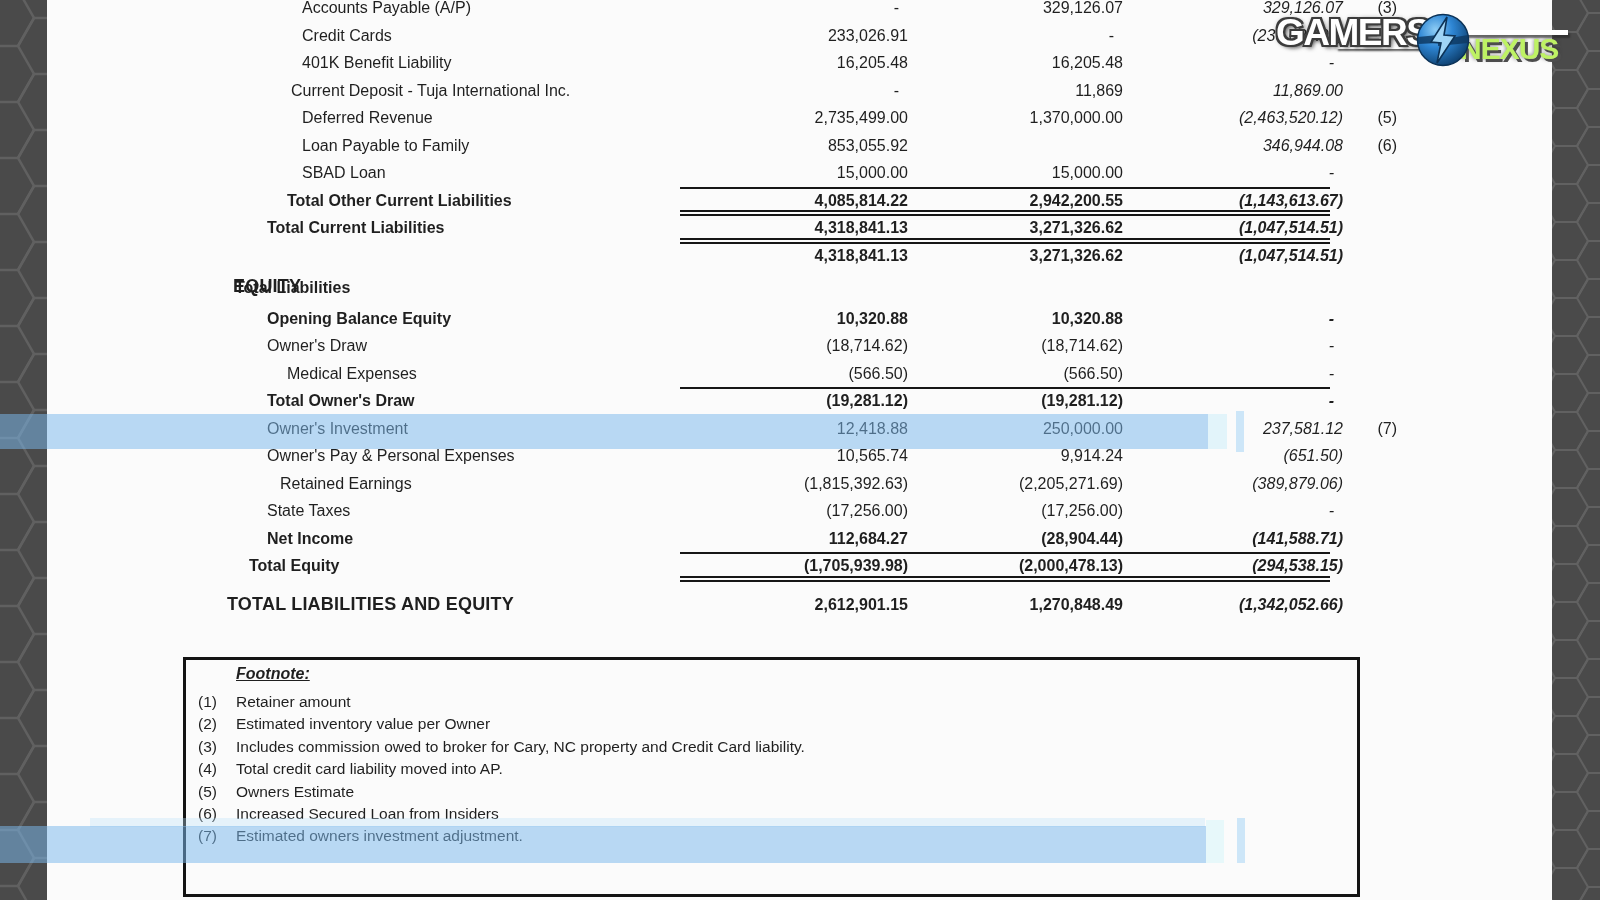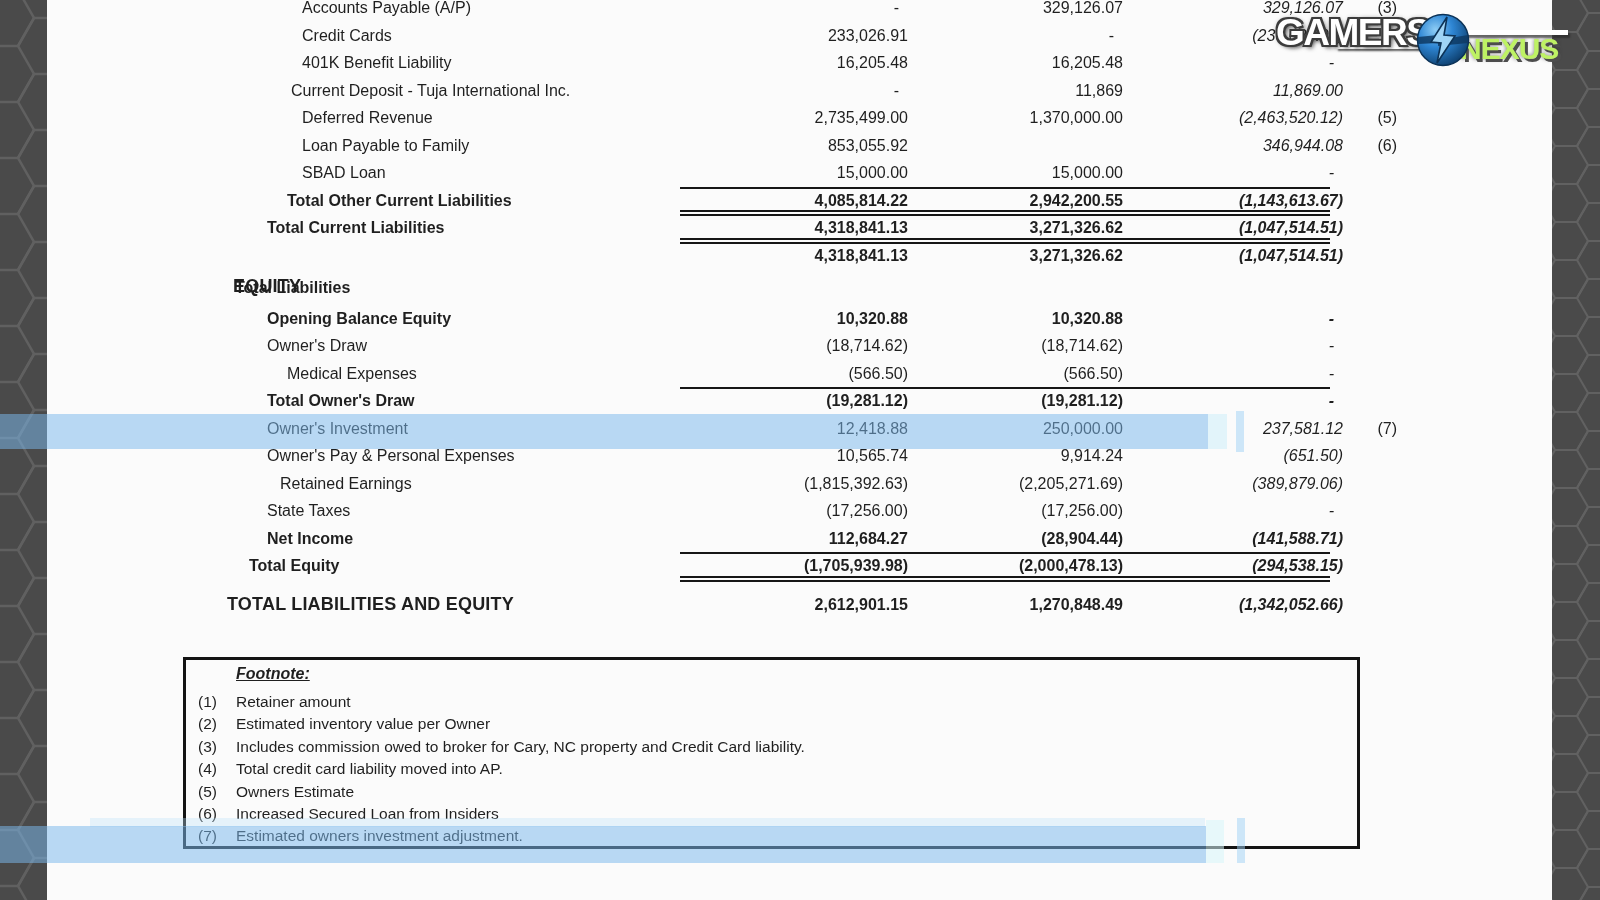--- a/index.html
+++ b/index.html
@@ -23,21 +23,21 @@
   .c1{left:633px;width:228px;text-align:right;}
   .c2{left:863px;width:213px;text-align:right;}
   .c3{left:1078px;width:218px;text-align:right;font-style:italic;}
   .ref{left:1298px;width:52px;text-align:right;}
   .bold .cell{font-weight:bold;}
   .caps .lbl{font-size:18px;letter-spacing:.2px;}
   .dashpad{padding-right:9px;box-sizing:border-box;}
   .rule{position:absolute;left:633px;width:650px;height:2px;background:#161616;}
   
   #footnote-box{
-    position:absolute;left:136px;top:657px;width:1177px;height:192px;
+    position:absolute;left:136px;top:657px;width:1177px;height:240px;
     border:3px solid #131313;box-sizing:border-box;background:transparent;
   }
   #footnote-title{
     position:absolute;left:50px;top:5px;font-size:16px;font-weight:bold;
     font-style:italic;text-decoration:underline;
   }
   .fn-item{position:absolute;left:0;width:1100px;height:22.4px;line-height:22.4px;font-size:15.5px;}
   .fn-num{position:absolute;left:12px;}
   .fn-text{position:absolute;left:50px;}
   

